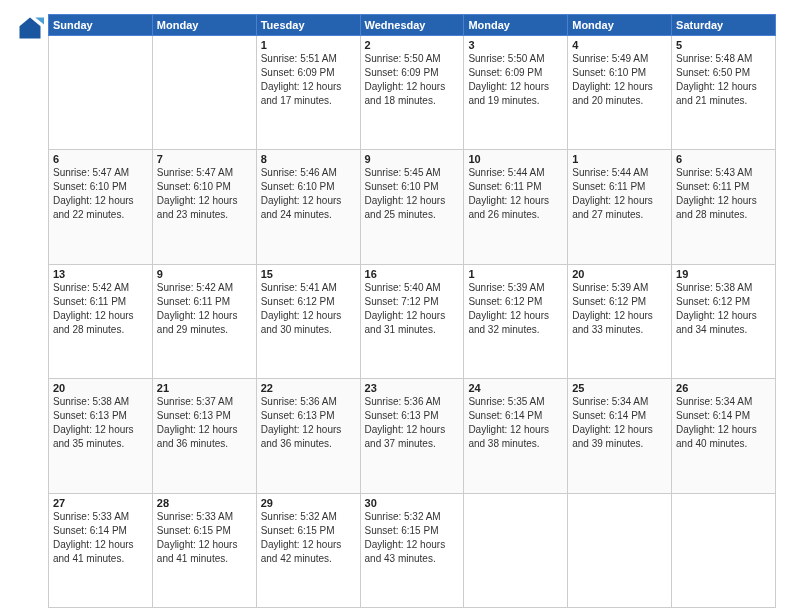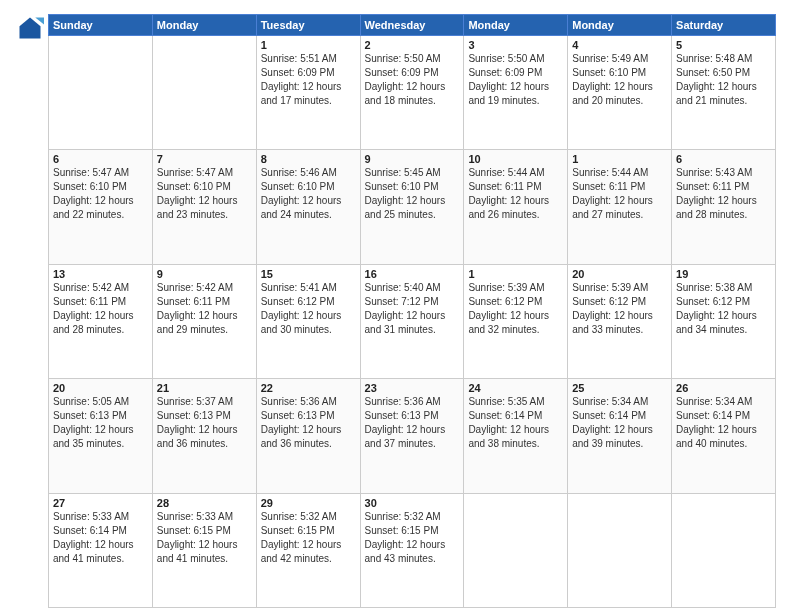--- a/index.html
+++ b/index.html
@@ -258,21 +258,21 @@
           <td>
             <span class="day-num">19</span>
             <div class="day-info">Sunrise: 5:38 AM
 Sunset: 6:12 PM
 Daylight: 12 hours and 34 minutes.</div>
           </td>
         </tr>
         <tr>
           <td>
             <span class="day-num">20</span>
-            <div class="day-info">Sunrise: 5:05 AM
+            <div class="day-info">Sunrise: 5:38 AM
 Sunset: 6:13 PM
 Daylight: 12 hours and 35 minutes.</div>
           </td>
           <td>
             <span class="day-num">21</span>
             <div class="day-info">Sunrise: 5:37 AM
 Sunset: 6:13 PM
 Daylight: 12 hours and 36 minutes.</div>
           </td>
           <td>

